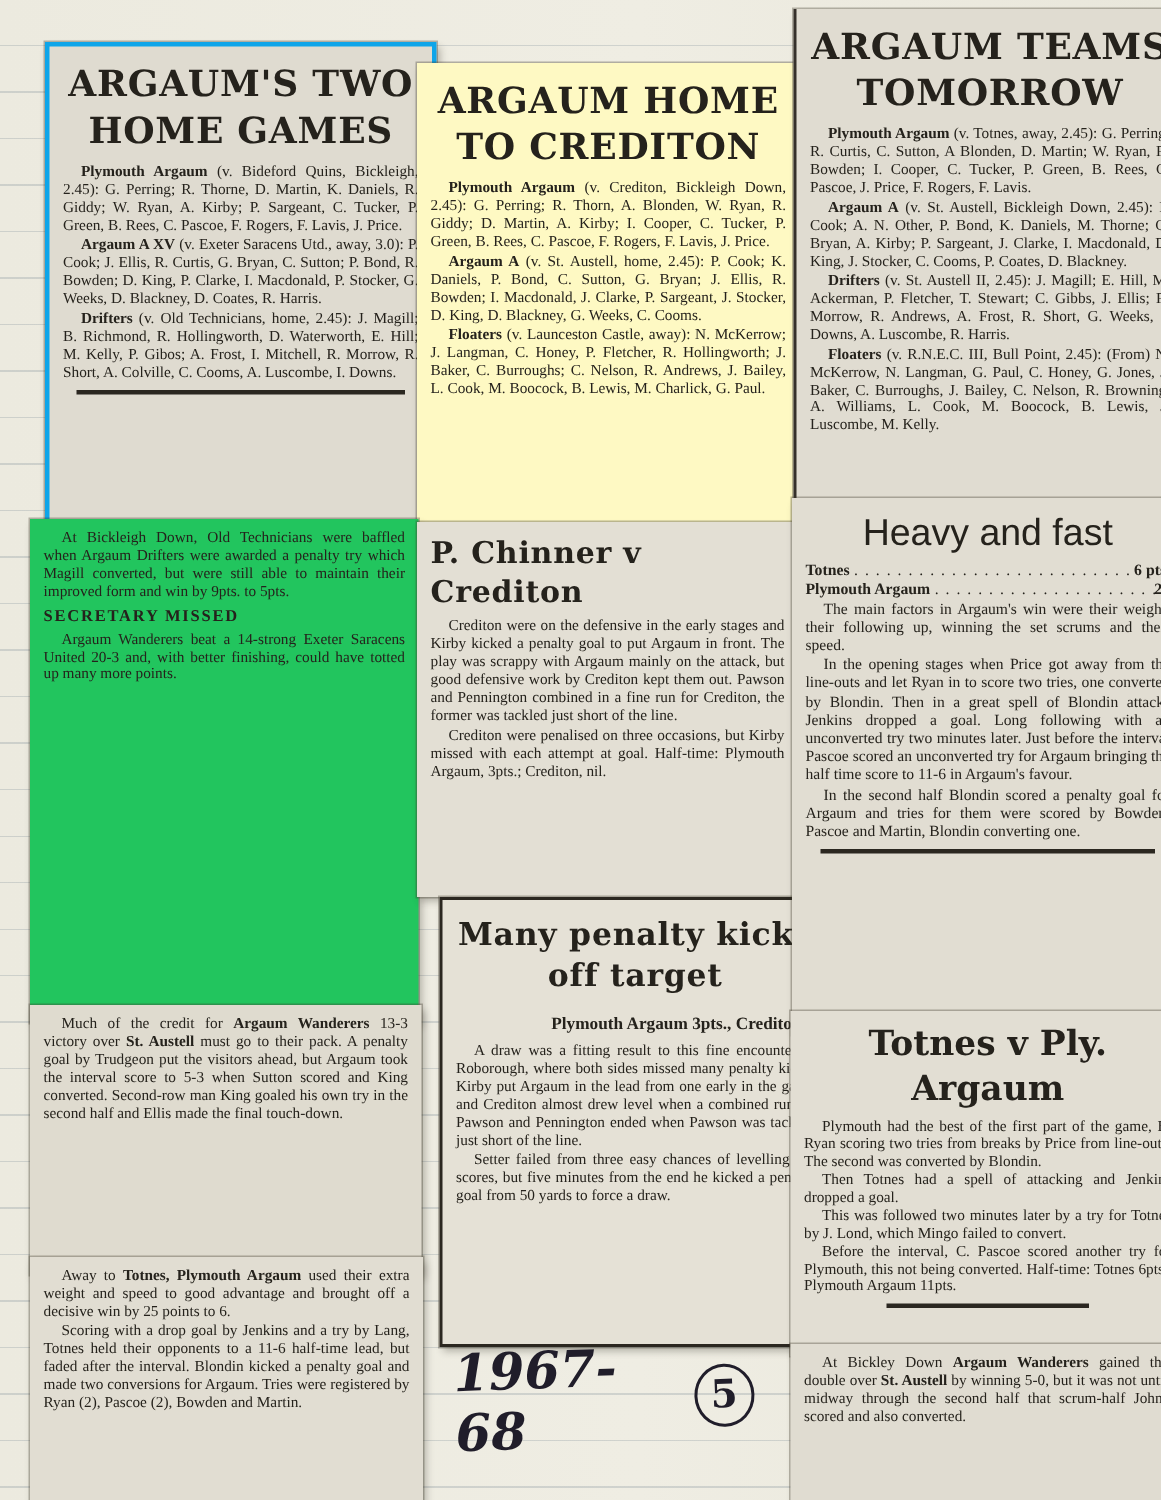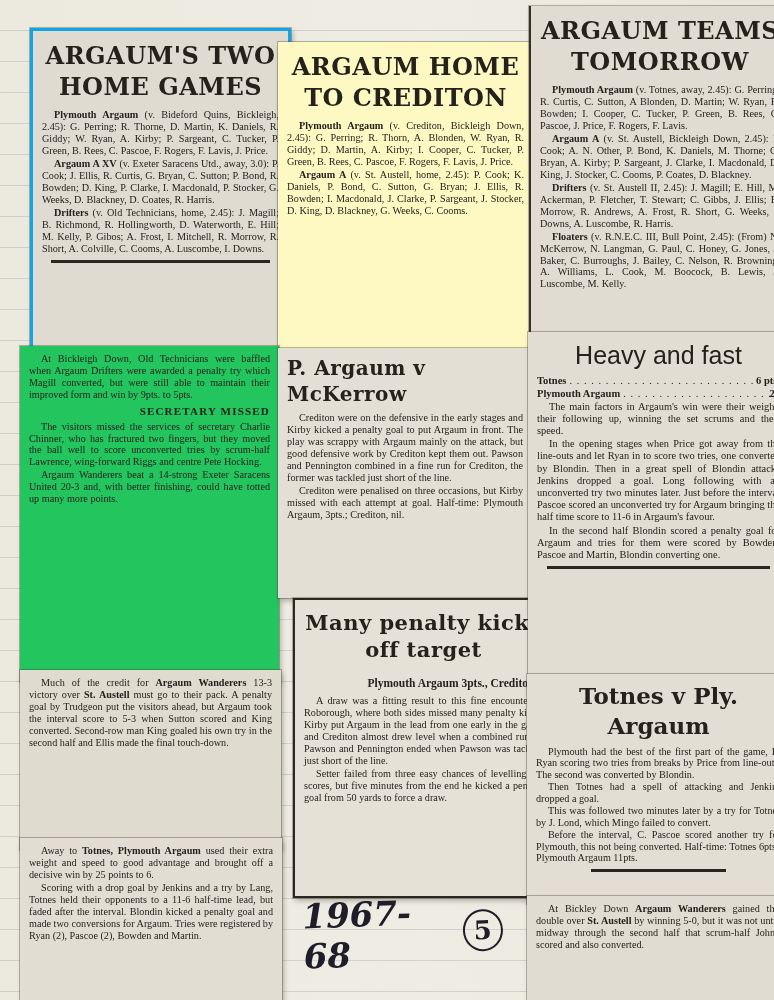--- a/index.html
+++ b/index.html
@@ -27,21 +27,21 @@
     font-family:"DejaVu Serif", serif;
     font-weight:bold;text-align:center;
     font-size:24px;line-height:1.3;letter-spacing:.5px;
     margin:2px 0 7px;text-indent:0;
   }
   .clip-title.md{font-size:20px;margin:0 0 5px;}
   .clip-title.sans{font-family:"Liberation Sans",sans-serif;font-weight:400;font-size:25px;letter-spacing:0;margin:0 0 2px;}
   .clip-title.heavy{font-size:23px;letter-spacing:0;margin:0 0 5px;}
   .para{margin:0 0 1px;}
   .para.body{text-indent:12px;}
-  .para.subhead{text-align:right;font-weight:bold;letter-spacing:1.2px;font-size:11px;margin:4px 0 3px;text-indent:0;}
+  .para.subhead{text-align:left;font-weight:bold;letter-spacing:1.2px;font-size:11px;margin:4px 0 3px;text-indent:0;}
   .para.subhead-left{font-weight:bold;font-size:11.5px;margin:13px 0 5px;text-indent:0;text-align:right;}
   .b{font-weight:bold;}
   .scoreline{display:flex;align-items:baseline;font-weight:bold;font-size:10.5px;line-height:1.3;}
   .scoreline .dots{flex:1;overflow:hidden;white-space:nowrap;font-weight:normal;padding:0 3px;}
   .scoreline .dots::after{content:". . . . . . . . . . . . . . . . . . . . . . . . . . . .";letter-spacing:1px;}
   .end-rule{border-bottom:3px solid #2b2720;width:92%;margin:5px auto 0;}
   .handwritten{
     position:absolute;left:303px;top:897px;width:200px;height:72px;
     font-family:"DejaVu Serif",serif;font-style:italic;font-weight:bold;
     font-size:34px;color:#201d2a;transform:rotate(-2deg);
@@ -76,57 +76,57 @@
       <p class="para body"><span class="b">Drifters</span><span> (v. Old Technicians, home, 2.45): J. Magill; B. Richmond, R. Hollingworth, D. Waterworth, E. Hill; M. Kelly, P. Gibos; A. Frost, I. Mitchell, R. Morrow, R. Short, A. Colville, C. Cooms, A. Luscombe, I. Downs.</span></p>
     </div>
   <div class="end-rule"></div>
 </div>
 
 <div id="c2" class="clip">
   <div class="clip-title">ARGAUM HOME TO CREDITON</div>
   <div>
       <p class="para body"><span class="b">Plymouth Argaum</span><span> (v. Crediton, Bickleigh Down, 2.45): G. Perring; R. Thorn, A. Blonden, W. Ryan, R. Giddy; D. Martin, A. Kirby; I. Cooper, C. Tucker, P. Green, B. Rees, C. Pascoe, F. Rogers, F. Lavis, J. Price.</span></p>
       <p class="para body"><span class="b">Argaum A</span><span> (v. St. Austell, home, 2.45): P. Cook; K. Daniels, P. Bond, C. Sutton, G. Bryan; J. Ellis, R. Bowden; I. Macdonald, J. Clarke, P. Sargeant, J. Stocker, D. King, D. Blackney, G. Weeks, C. Cooms.</span></p>
+      <p class="para body"><span class="b">Floaters</span><span> (v. Launceston Castle, away): N. McKerrow; J. Langman, C. Honey, P. Fletcher, R. Hollingworth; J. Baker, C. Burroughs; C. Nelson, R. Andrews, J. Bailey, L. Cook, M. Boocock, B. Lewis, M. Charlick, G. Paul.</span></p>
     </div>
 </div>
 
 <div id="c3" class="clip">
   <div class="clip-title">ARGAUM TEAMS TOMORROW</div>
   <div>
       <p class="para body"><span class="b">Plymouth Argaum</span><span> (v. Totnes, away, 2.45): G. Perring; R. Curtis, C. Sutton, A Blonden, D. Martin; W. Ryan, R. Bowden; I. Cooper, C. Tucker, P. Green, B. Rees, C. Pascoe, J. Price, F. Rogers, F. Lavis.</span></p>
       <p class="para body"><span class="b">Argaum A</span><span> (v. St. Austell, Bickleigh Down, 2.45): P. Cook; A. N. Other, P. Bond, K. Daniels, M. Thorne; G. Bryan, A. Kirby; P. Sargeant, J. Clarke, I. Macdonald, D. King, J. Stocker, C. Cooms, P. Coates, D. Blackney.</span></p>
       <p class="para body"><span class="b">Drifters</span><span> (v. St. Austell II, 2.45): J. Magill; E. Hill, M. Ackerman, P. Fletcher, T. Stewart; C. Gibbs, J. Ellis; R. Morrow, R. Andrews, A. Frost, R. Short, G. Weeks, I. Downs, A. Luscombe, R. Harris.</span></p>
       <p class="para body"><span class="b">Floaters</span><span> (v. R.N.E.C. III, Bull Point, 2.45): (From) N. McKerrow, N. Langman, G. Paul, C. Honey, G. Jones, J. Baker, C. Burroughs, J. Bailey, C. Nelson, R. Browning, A. Williams, L. Cook, M. Boocock, B. Lewis, J. Luscombe, M. Kelly.</span></p>
     </div>
 </div>
 
 <div id="c4" class="clip">
   <div>
       <p class="para body"><span>At Bickleigh Down, Old Technicians were baffled when Argaum Drifters were awarded a penalty try which Magill converted, but were still able to maintain their improved form and win by 9pts. to 5pts.</span></p>
       <p class="para subhead"><span>SECRETARY MISSED</span></p>
-      <p class="para body"><span>The visitors missed the services of secretary Charlie Chinner, who has fractured two fingers, but they moved the ball well to score unconverted tries by scrum-half Lawrence, wing-forward Riggs and centre Pete Hocking.</span></p>
       <p class="para body"><span>Argaum Wanderers beat a 14-strong Exeter Saracens United 20-3 and, with better finishing, could have totted up many more points.</span></p>
     </div>
 </div>
 
 <div id="c4b" class="clip">
   <div>
       <p class="para body"><span>Much of the credit for </span><span class="b">Argaum Wanderers</span><span> 13-3 victory over </span><span class="b">St. Austell</span><span> must go to their pack.  A penalty goal by Trudgeon put the visitors ahead, but Argaum took the interval score to 5-3 when Sutton scored and King converted. Second-row man King goaled his own try in the second half and Ellis made the final touch-down.</span></p>
     </div>
 </div>
 
 <div id="c5" class="clip">
   <div>
       <p class="para body"><span>Away to </span><span class="b">Totnes, Plymouth Argaum</span><span> used their extra weight and speed to good advantage and brought off a decisive win by 25 points to 6.</span></p>
       <p class="para body"><span>Scoring with a drop goal by Jenkins and a try by Lang, Totnes held their opponents to a 11-6 half-time lead, but faded after the interval. Blondin kicked a penalty goal and made two conversions for Argaum. Tries were registered by Ryan (2), Pascoe (2), Bowden and Martin.</span></p>
     </div>
 </div>
 
 <div id="c6" class="clip">
-  <div class="clip-title md" style="text-align:left;">P. Argaum v McKerrow</div>
+  <div class="clip-title md" style="text-align:left;">P. Chinner v Crediton</div>
   <div>
       <p class="para body"><span>Crediton were on the defensive in the early stages and Kirby kicked a penalty goal to put Argaum in front.  The play was scrappy with Argaum mainly on the attack, but good defensive work by Crediton kept them out. Pawson and Pennington combined in a fine run for Crediton, the former was tackled just short of the line.</span></p>
       <p class="para body"><span>Crediton were penalised on three occasions, but Kirby missed with each attempt at goal. Half-time: Plymouth Argaum, 3pts.; Crediton, nil.</span></p>
     </div>
 </div>
 
 <div id="c7" class="clip boxed2">
   <div class="clip-title" style="font-size:21px;">Many penalty kicks off target</div>
   <div>
       <p class="para subhead-left"><span>Plymouth Argaum 3pts., Crediton 3</span></p>

